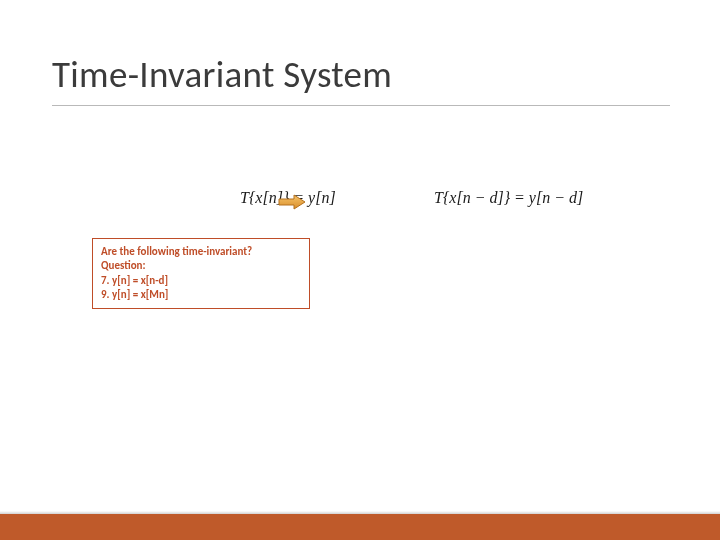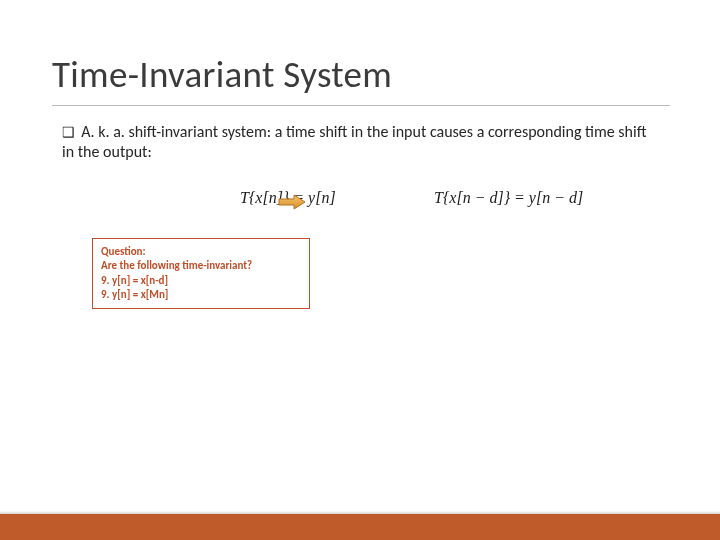--- a/index.html
+++ b/index.html
@@ -20,44 +20,40 @@
   .footer-shadow{position:absolute;left:0;bottom:26px;width:720px;height:3px;background:linear-gradient(to bottom,rgba(0,0,0,0),rgba(0,0,0,.18))}
 </style>
 </head>
 <body>
 
 <div class="slide">
 
   <div class="title">Time-Invariant System</div>
   <div class="title-underline"></div>
 
-  <div class="bullet-block">
-    <span class="bullet-sym">❑</span>
-    <span>A. k. a. shift-invariant system: a time shift in the input causes a corresponding time shift in the output:</span>
-  </div>
 
   <div class="eq-row">
     <span class="eq1"><i>T{x[n]} = y[n]</i></span>
     <span class="eq2"><i>T{x[n − d]} = y[n − d]</i></span>
   </div>
 
   <div class="arrow">
     <svg width="28" height="16" viewBox="0 0 28 16">
       <defs>
         <linearGradient id="g" x1="0" y1="0" x2="0" y2="1">
           <stop offset="0" stop-color="#f6c46a"></stop>
           <stop offset="1" stop-color="#d98e2b"></stop>
         </linearGradient>
       </defs>
       <path d="M1 5 H16 V1 L27 8 L16 15 V11 H1 Z" fill="url(#g)" stroke="#b4711e" stroke-width="1"></path>
     </svg>
   </div>
 
   <div class="qbox">
+    <span class="line">Are the following time-invariant?</span>
     <span class="line">Question:</span>
-    <span class="line">Are the following time-invariant?</span>
-    <span class="line">9.   y[n] = x[n-d]</span>
+    <span class="line">7.   y[n] = x[n-d]</span>
     <span class="line">9.   y[n] = x[Mn]</span>
   </div>
 
   <div class="footer-shadow"></div>
   <div class="footer"></div>
 </div>
 
 </body></html>

